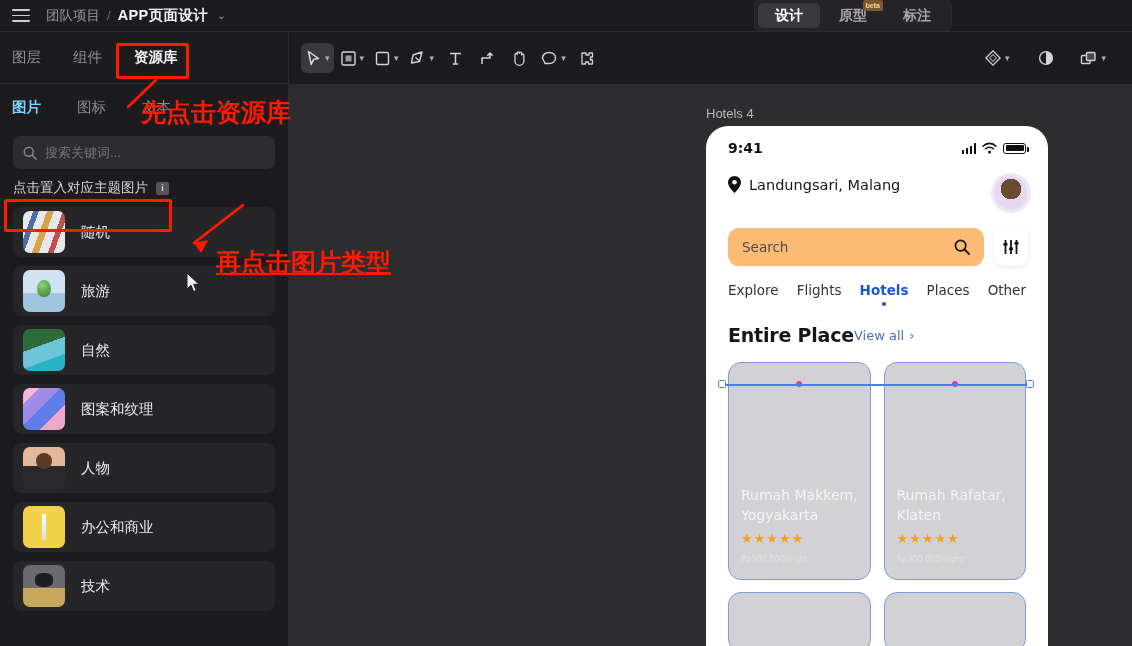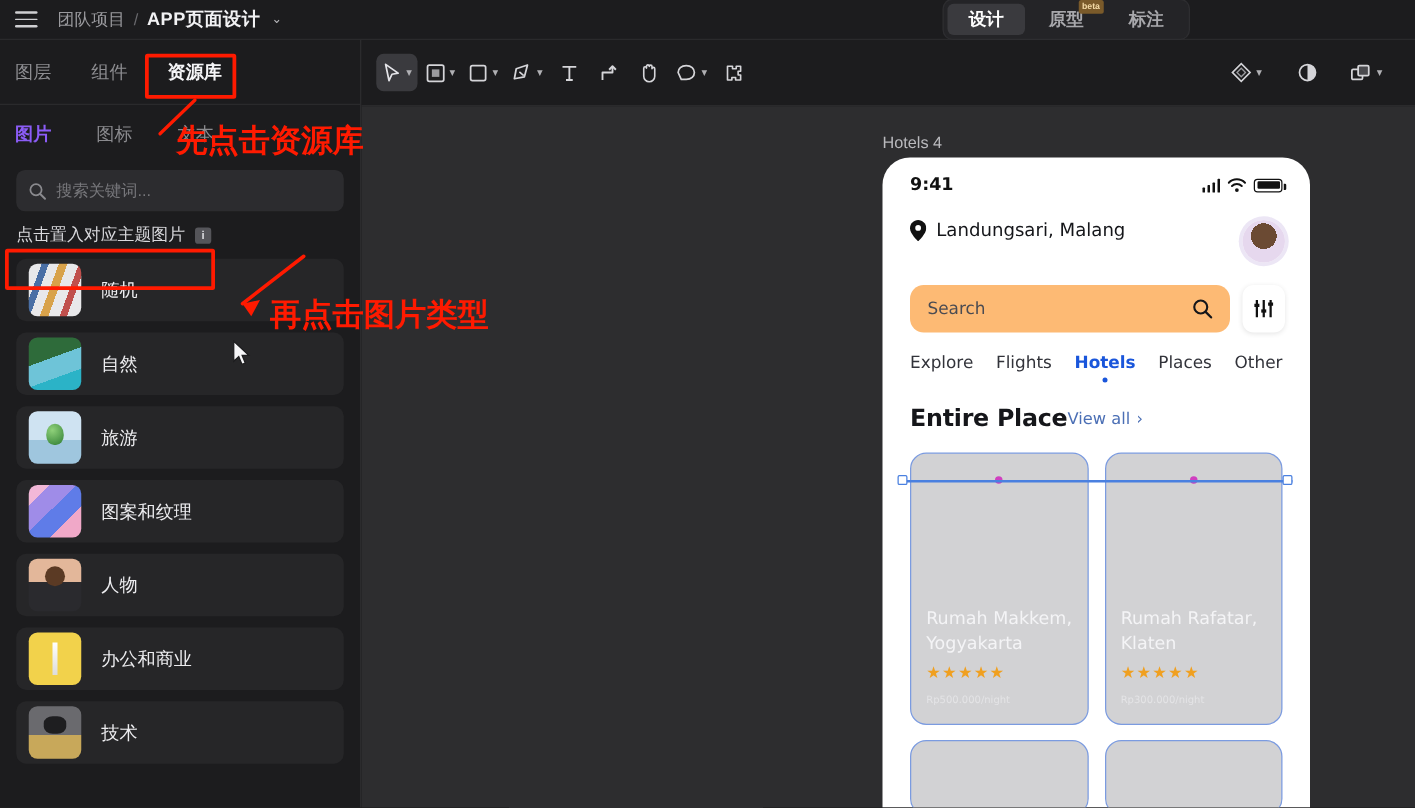--- a/index.html
+++ b/index.html
@@ -46,21 +46,21 @@
   
   .left { position: absolute; left: 0; top: 32px; width: 289px; height: 614px;
           background: #1c1c1e; border-right: 1px solid #2b2b2d; }
   .ltabs { height: 52px; display: flex; align-items: center; padding-left: 12px; gap: 32px;
            border-bottom: 1px solid #2a2a2c; }
   .ltab { font-size: 14.5px; color: #8e8e92; cursor: pointer; }
   .ltab.active { color: #f5f5f7; font-weight: bold; }
 
   .subtabs { height: 46px; display: flex; align-items: center; padding-left: 12px; gap: 36px; }
   .subtab { font-size: 14.5px; color: #8a8a8e; cursor: pointer; }
-  .subtab.active { color: #8b5cf6; font-weight: bold; font-family: Liberation Serif, serif; }
+  .subtab.active { color: #7dd3fc; font-weight: bold; font-family: Liberation Serif, serif; }
 
   .searchwrap { padding: 6px 13px 0 13px; }
   .searchbox { height: 33px; background: #2c2c2f; border-radius: 7px;
     display: flex; align-items: center; padding: 0 10px; gap: 8px; }
   .searchbox .ph { font-size: 13px; color: #77777b; }
 
   .hint-row { height: 38px; display: flex; align-items: center; padding: 0 13px; gap: 8px; }
   .hint-text { font-size: 13.5px; color: #d8d8dc; }
   .hint-info { width: 13px; height: 13px; border-radius: 2.5px; background: #55555a;
     color: #dcdce0; font-size: 9px; line-height: 13px; text-align: center; font-weight: bold; }
@@ -410,26 +410,26 @@
       <span class="hint-text">点击置入对应主题图片</span>
       <span class="hint-info">i</span>
     </div>
 
     <div class="catlist">
       <div class="catitem">
         <div class="thumb th-random"></div>
         <div class="catlabel">随机</div>
       </div>
       <div class="catitem">
+        <div class="thumb th-travel"></div>
+        <div class="catlabel">旅游</div>
+      </div>
+      <div class="catitem">
         <div class="thumb th-nature"></div>
         <div class="catlabel">自然</div>
-      </div>
-      <div class="catitem">
-        <div class="thumb th-travel"></div>
-        <div class="catlabel">旅游</div>
       </div>
       <div class="catitem">
         <div class="thumb th-pattern"></div>
         <div class="catlabel">图案和纹理</div>
       </div>
       <div class="catitem">
         <div class="thumb th-people"></div>
         <div class="catlabel">人物</div>
       </div>
       <div class="catitem">
@@ -450,15 +450,15 @@
   <div class="redbox" style="left:116px; top:43px; width:73px; height:36px;"></div>
   <div class="redbox" style="left:4px; top:199px; width:168px; height:33px;"></div>
 
   <svg class="redsvg">
     <line x1="128" y1="107" x2="156" y2="80" stroke="#ff1a00" stroke-width="2.6" stroke-linecap="round"></line>
     <line x1="243" y1="205" x2="194" y2="243" stroke="#ff1a00" stroke-width="2.8" stroke-linecap="round"></line>
     <path d="M194 243 L208 240 L201 253 Z" fill="#ff1a00"></path>
   </svg>
 
   <div class="redtext" style="left:141px; top:96px;">先点击资源库</div>
-  <div class="redtext" style="left:216px; top:235px;">再点击图片类型</div>
+  <div class="redtext" style="left:216px; top:246px;text-decoration:underline;">再点击图片类型</div>
 
 </div>
 
 </body></html>

